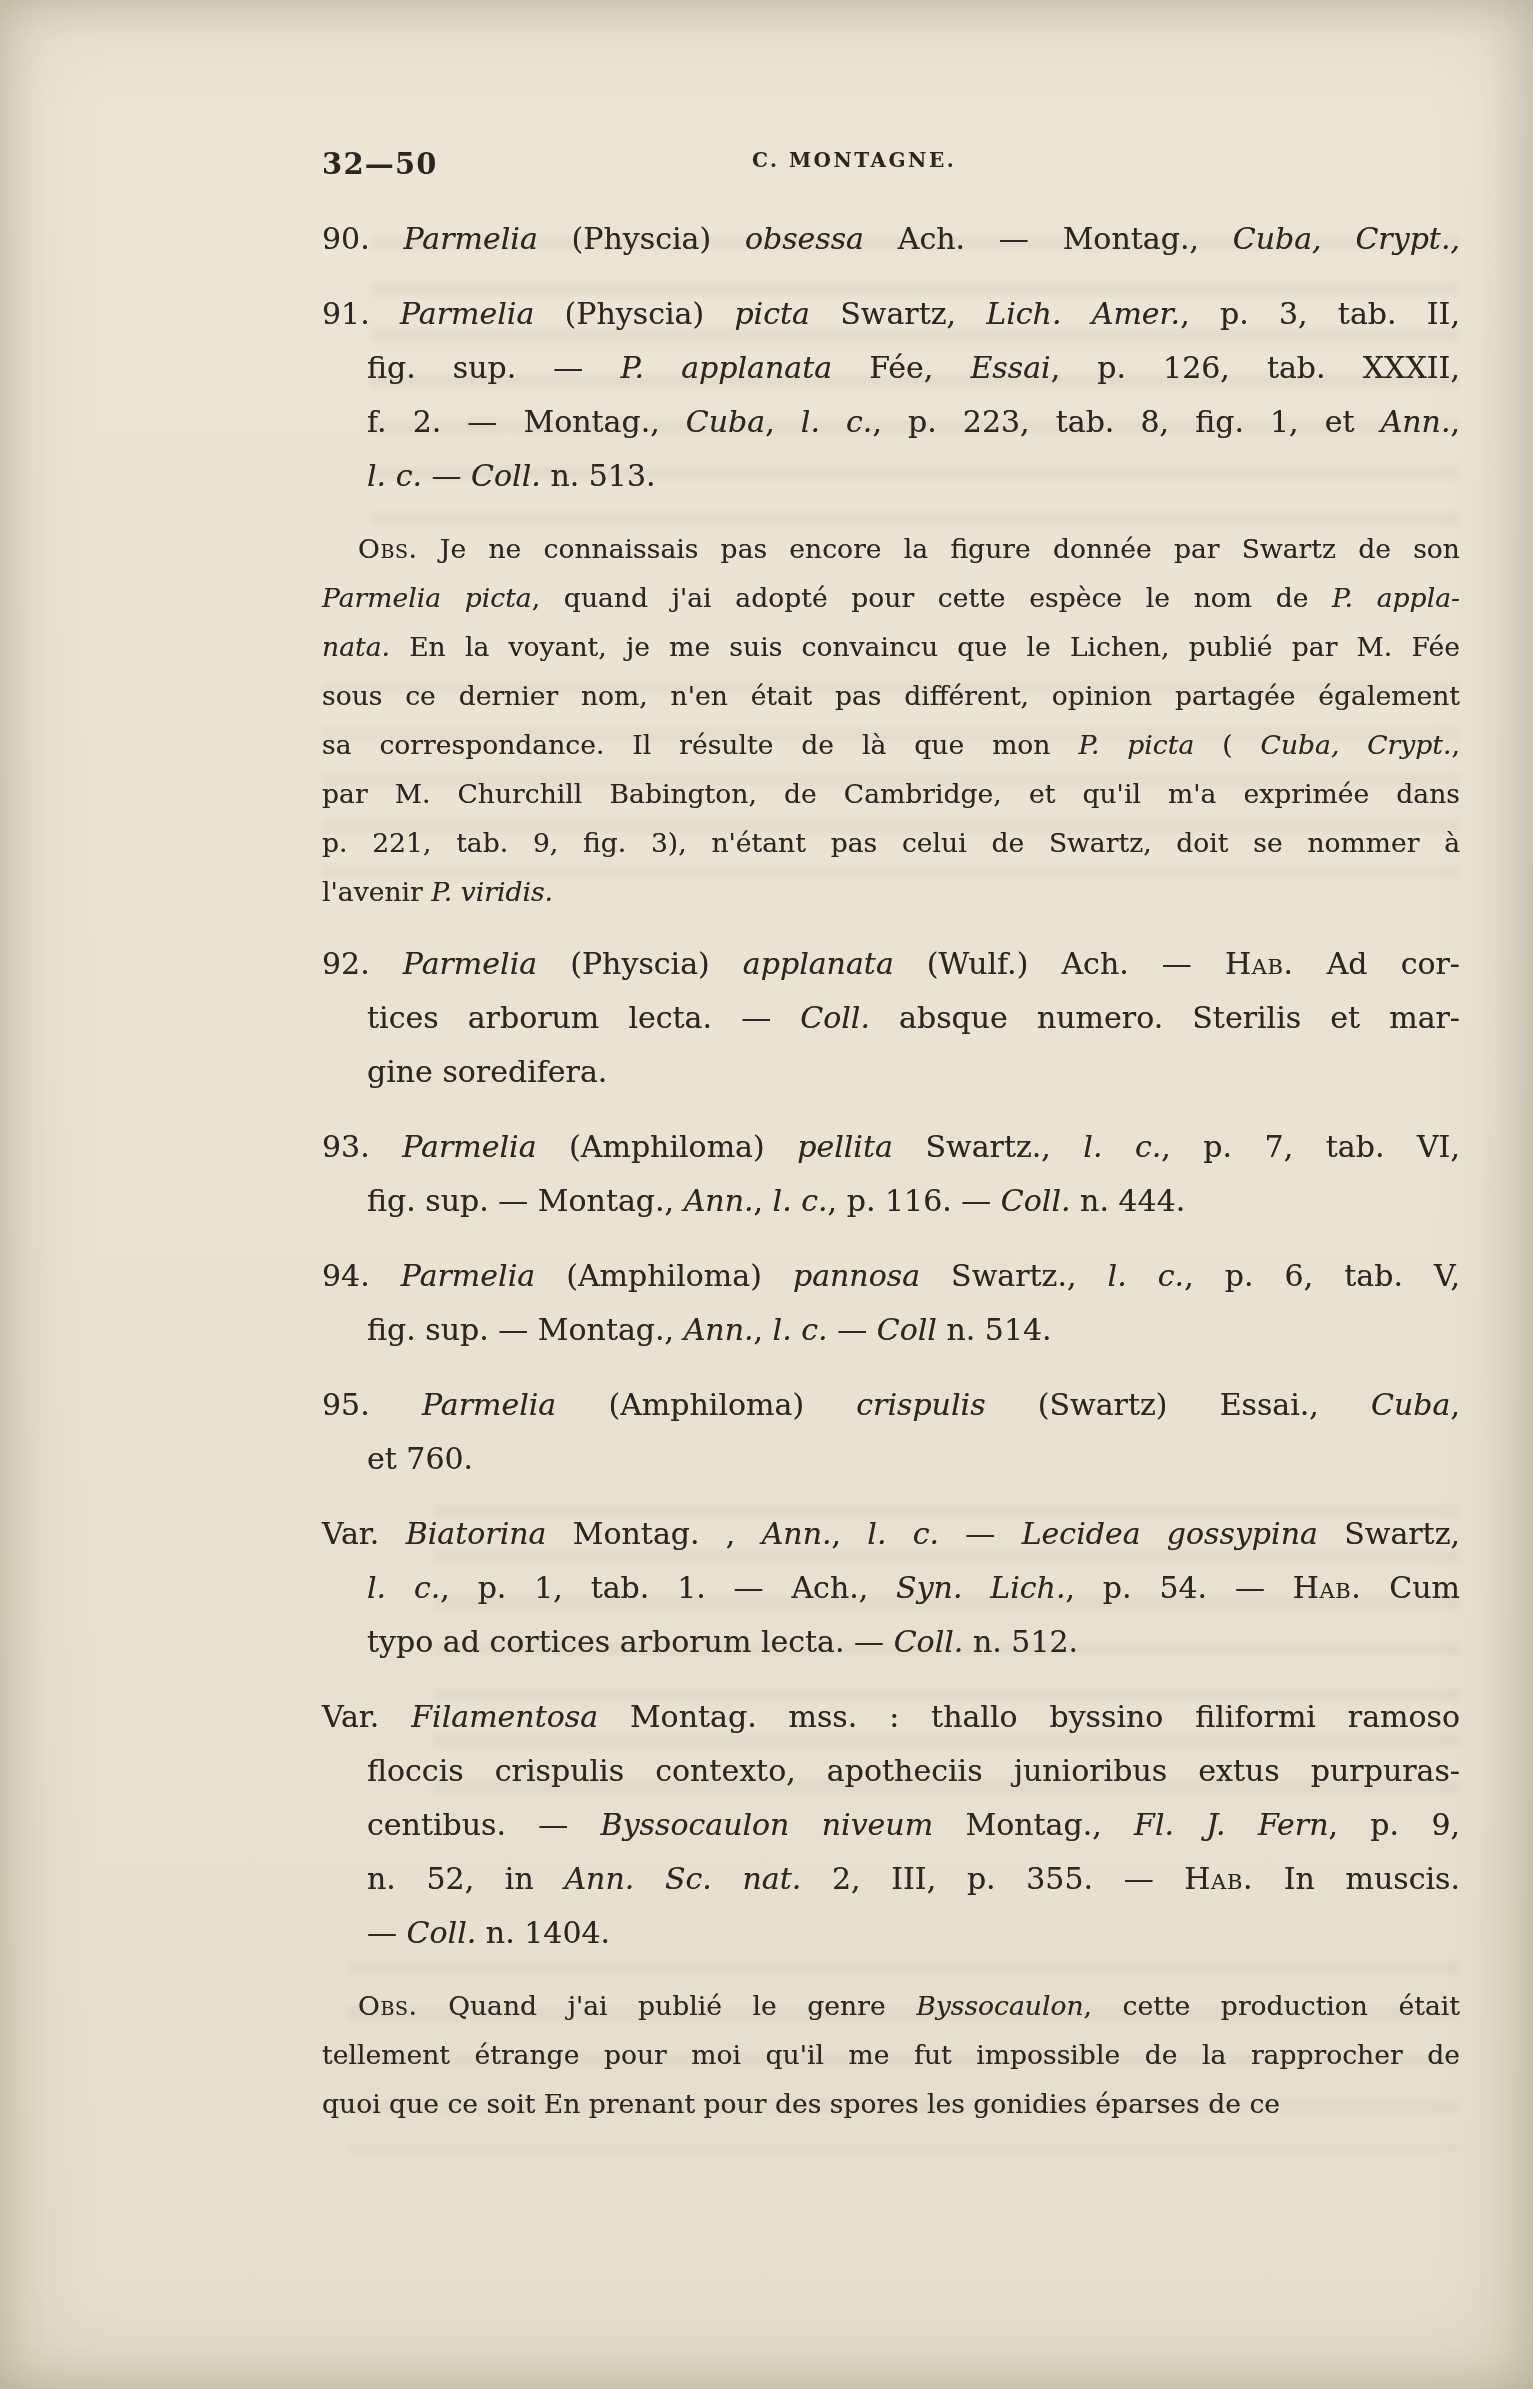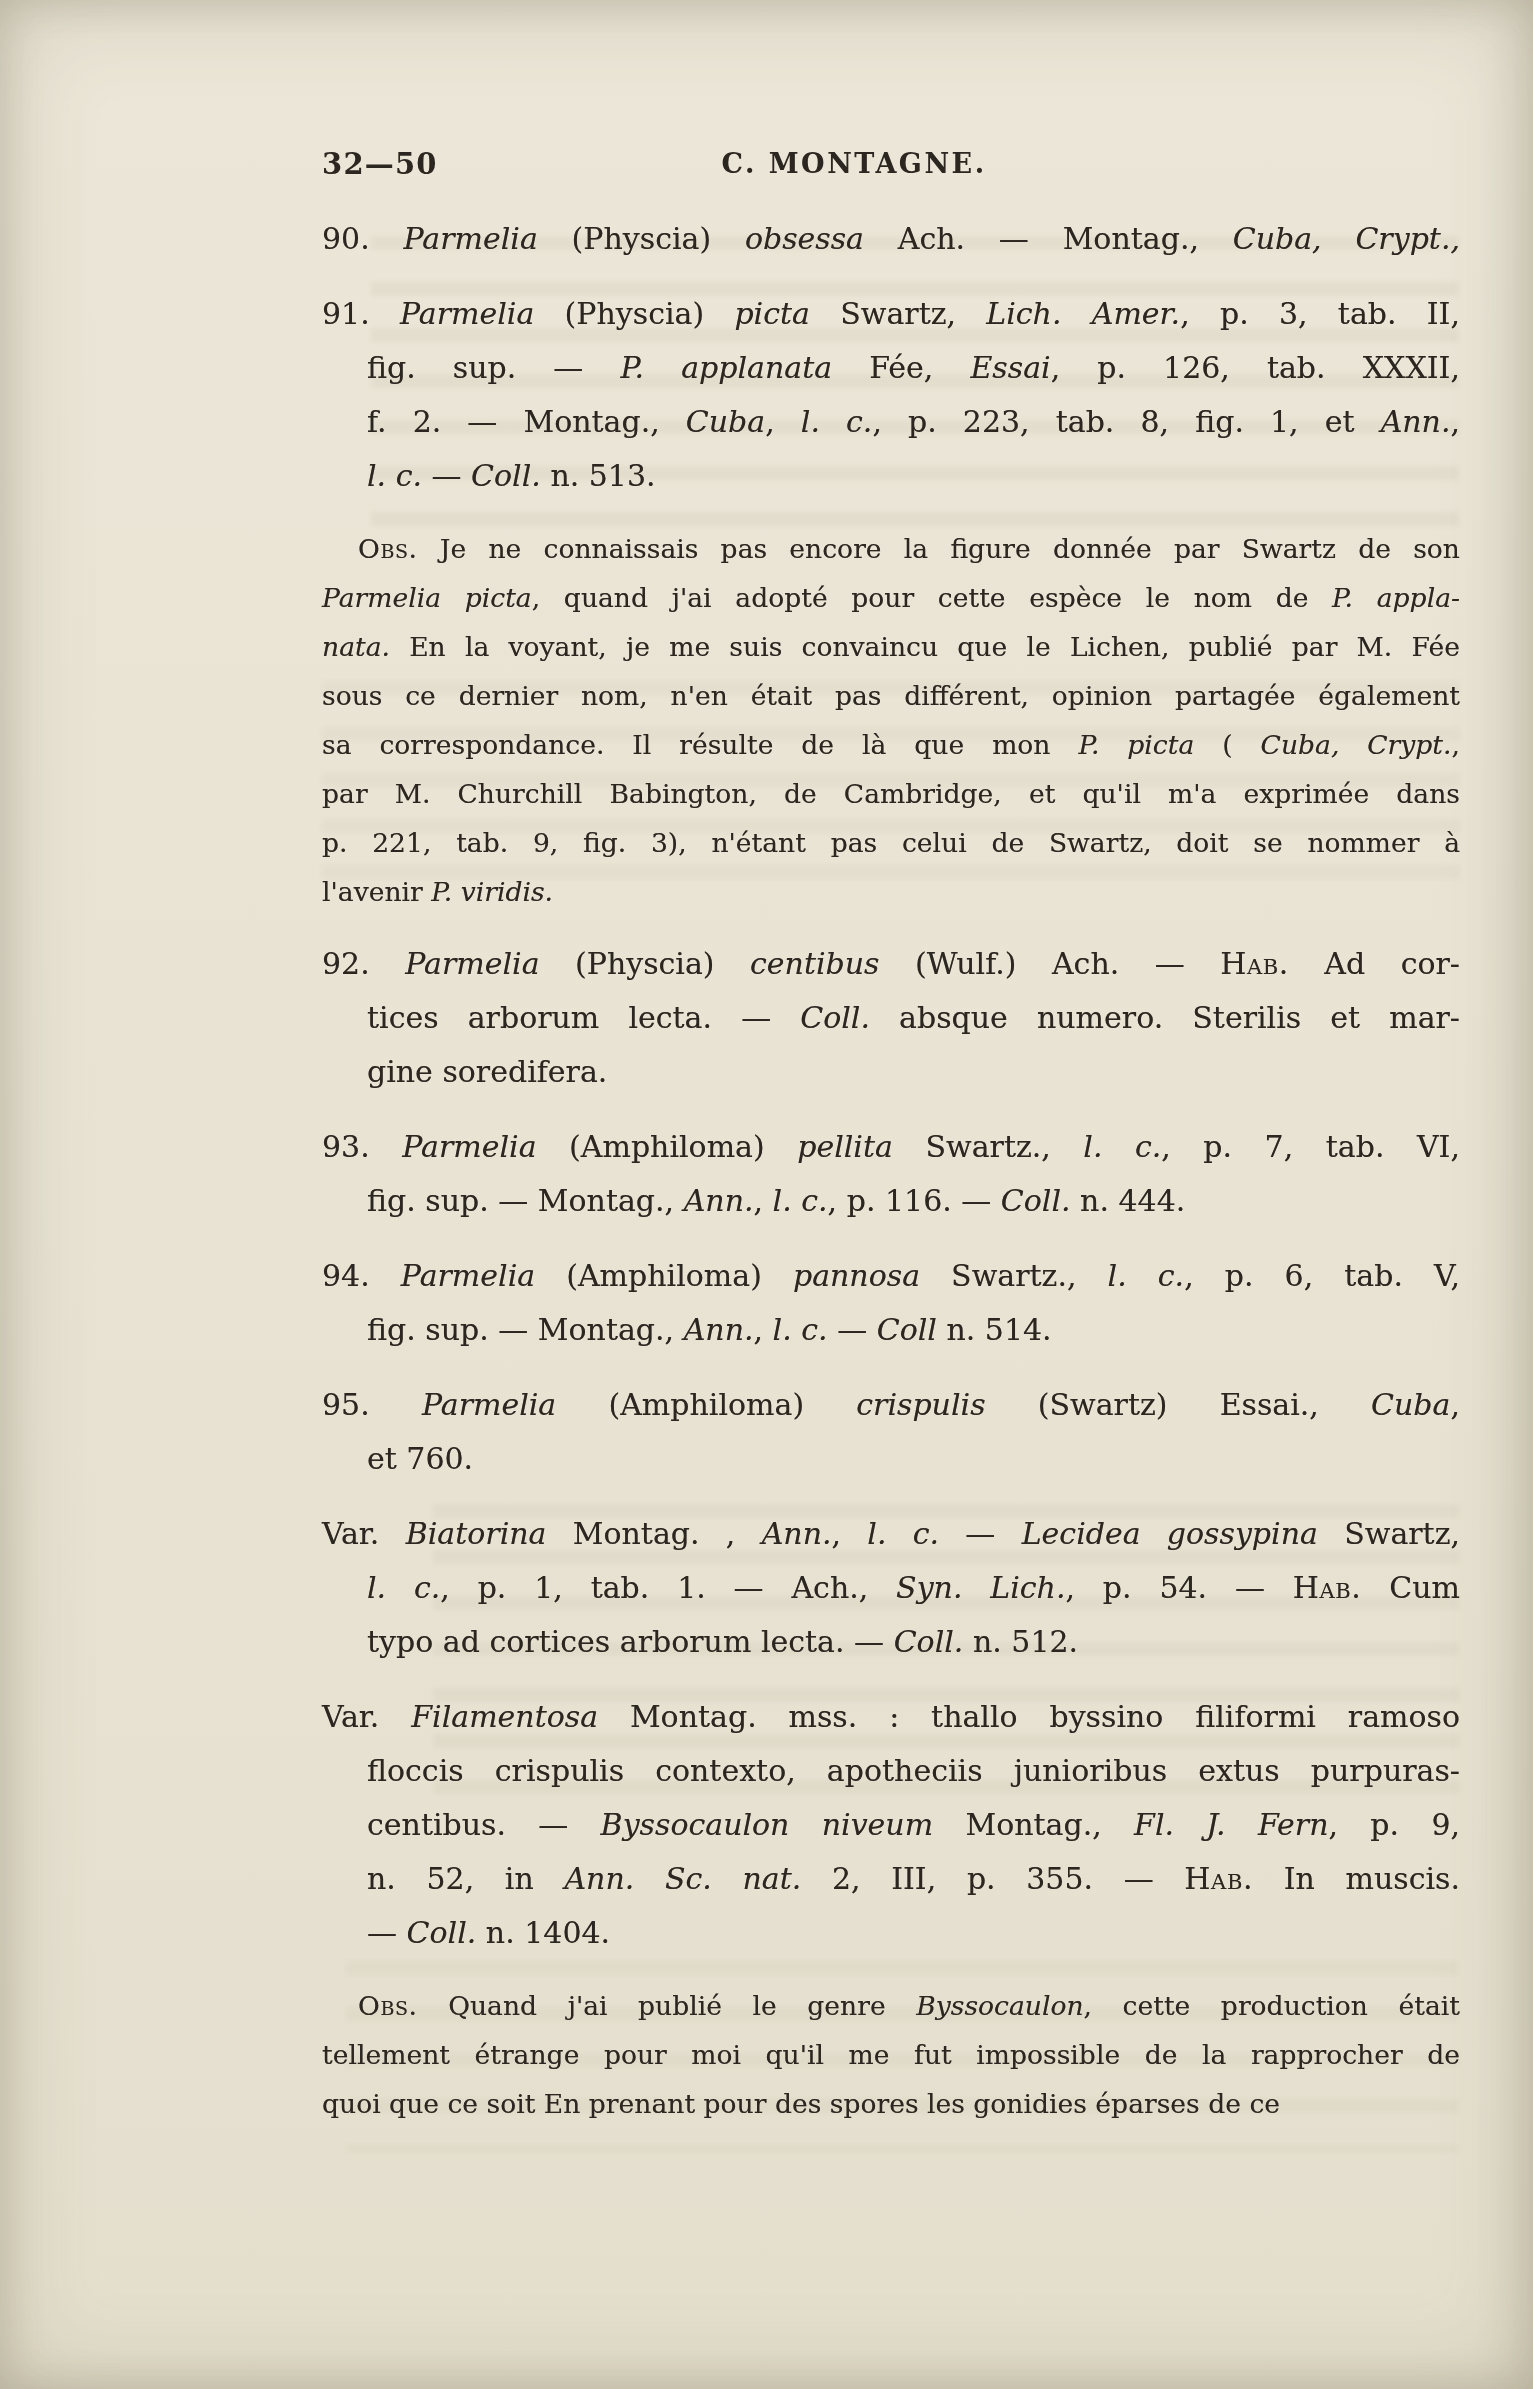--- a/index.html
+++ b/index.html
@@ -32,21 +32,21 @@
     margin:147px 74px 7px 322px;
     height:38px;
   }
   .folio{
     position:absolute;left:0;top:0;
     font-size:29px;font-weight:700;letter-spacing:1.2px;
   }
   .running-title{
     position:absolute;left:0;top:1.2px;width:1064px;
     text-align:center;
-    font-size:27px;font-weight:700;letter-spacing:2.5px;
+    font-size:20px;font-weight:700;letter-spacing:2.5px;
   }
   .text-block{
     position:relative;
     margin:27px 74px 0 322px;
     width:1138px;
     text-shadow:0 0 0.6px rgba(43,38,32,.45);
   }
   .para{margin:0;}
   .para + .para{margin-top:21px;}
   .line{
@@ -94,21 +94,21 @@
         <div class="line first"><span class="sc">Obs.</span><span class="rm"> Je ne connaissais pas encore la figure donnée par Swartz de son</span></div>
         <div class="line"><span class="it">Parmelia picta</span><span class="rm">, quand j'ai adopté pour cette espèce le nom de </span><span class="it">P. appla-</span></div>
         <div class="line"><span class="it">nata.</span><span class="rm"> En la voyant, je me suis convaincu que le Lichen, publié par M. Fée</span></div>
         <div class="line"><span class="rm">sous ce dernier nom, n'en était pas différent, opinion partagée également</span></div>
         <div class="line"><span class="rm">sa correspondance. Il résulte de là que mon </span><span class="it">P. picta</span><span class="rm"> ( </span><span class="it">Cuba, Crypt.</span><span class="rm">,</span></div>
         <div class="line"><span class="rm">par M. Churchill Babington, de Cambridge, et qu'il m'a exprimée dans</span></div>
         <div class="line"><span class="rm">p. 221, tab. 9, fig. 3), n'étant pas celui de Swartz, doit se nommer à</span></div>
         <div class="line last"><span class="rm">l'avenir </span><span class="it">P. viridis.</span></div>
       </div>
       <div class="para entry">
-        <div class="line first"><span class="rm">92. </span><span class="it">Parmelia </span><span class="rm">(Physcia) </span><span class="it">centibus </span><span class="rm">(Wulf.) Ach. — </span><span class="sc">Hab.</span><span class="rm"> Ad cor-</span></div>
+        <div class="line first"><span class="rm">92. </span><span class="it">Parmelia </span><span class="rm">(Physcia) </span><span class="it">applanata </span><span class="rm">(Wulf.) Ach. — </span><span class="sc">Hab.</span><span class="rm"> Ad cor-</span></div>
         <div class="line"><span class="rm">tices arborum lecta. — </span><span class="it">Coll.</span><span class="rm"> absque numero. Sterilis et mar-</span></div>
         <div class="line last"><span class="rm">gine soredifera.</span></div>
       </div>
       <div class="para entry">
         <div class="line first"><span class="rm">93. </span><span class="it">Parmelia </span><span class="rm">(Amphiloma) </span><span class="it">pellita </span><span class="rm">Swartz., </span><span class="it">l. c.</span><span class="rm">, p. 7, tab. VI,</span></div>
         <div class="line last"><span class="rm">fig. sup. — Montag., </span><span class="it">Ann.</span><span class="rm">, </span><span class="it">l. c.</span><span class="rm">, p. 116. — </span><span class="it">Coll.</span><span class="rm"> n. 444.</span></div>
       </div>
       <div class="para entry">
         <div class="line first"><span class="rm">94. </span><span class="it">Parmelia </span><span class="rm">(Amphiloma) </span><span class="it">pannosa </span><span class="rm">Swartz., </span><span class="it">l. c.</span><span class="rm">, p. 6, tab. V,</span></div>
         <div class="line last"><span class="rm">fig. sup. — Montag., </span><span class="it">Ann.</span><span class="rm">, </span><span class="it">l. c.</span><span class="rm"> — </span><span class="it">Coll</span><span class="rm"> n. 514.</span></div>

